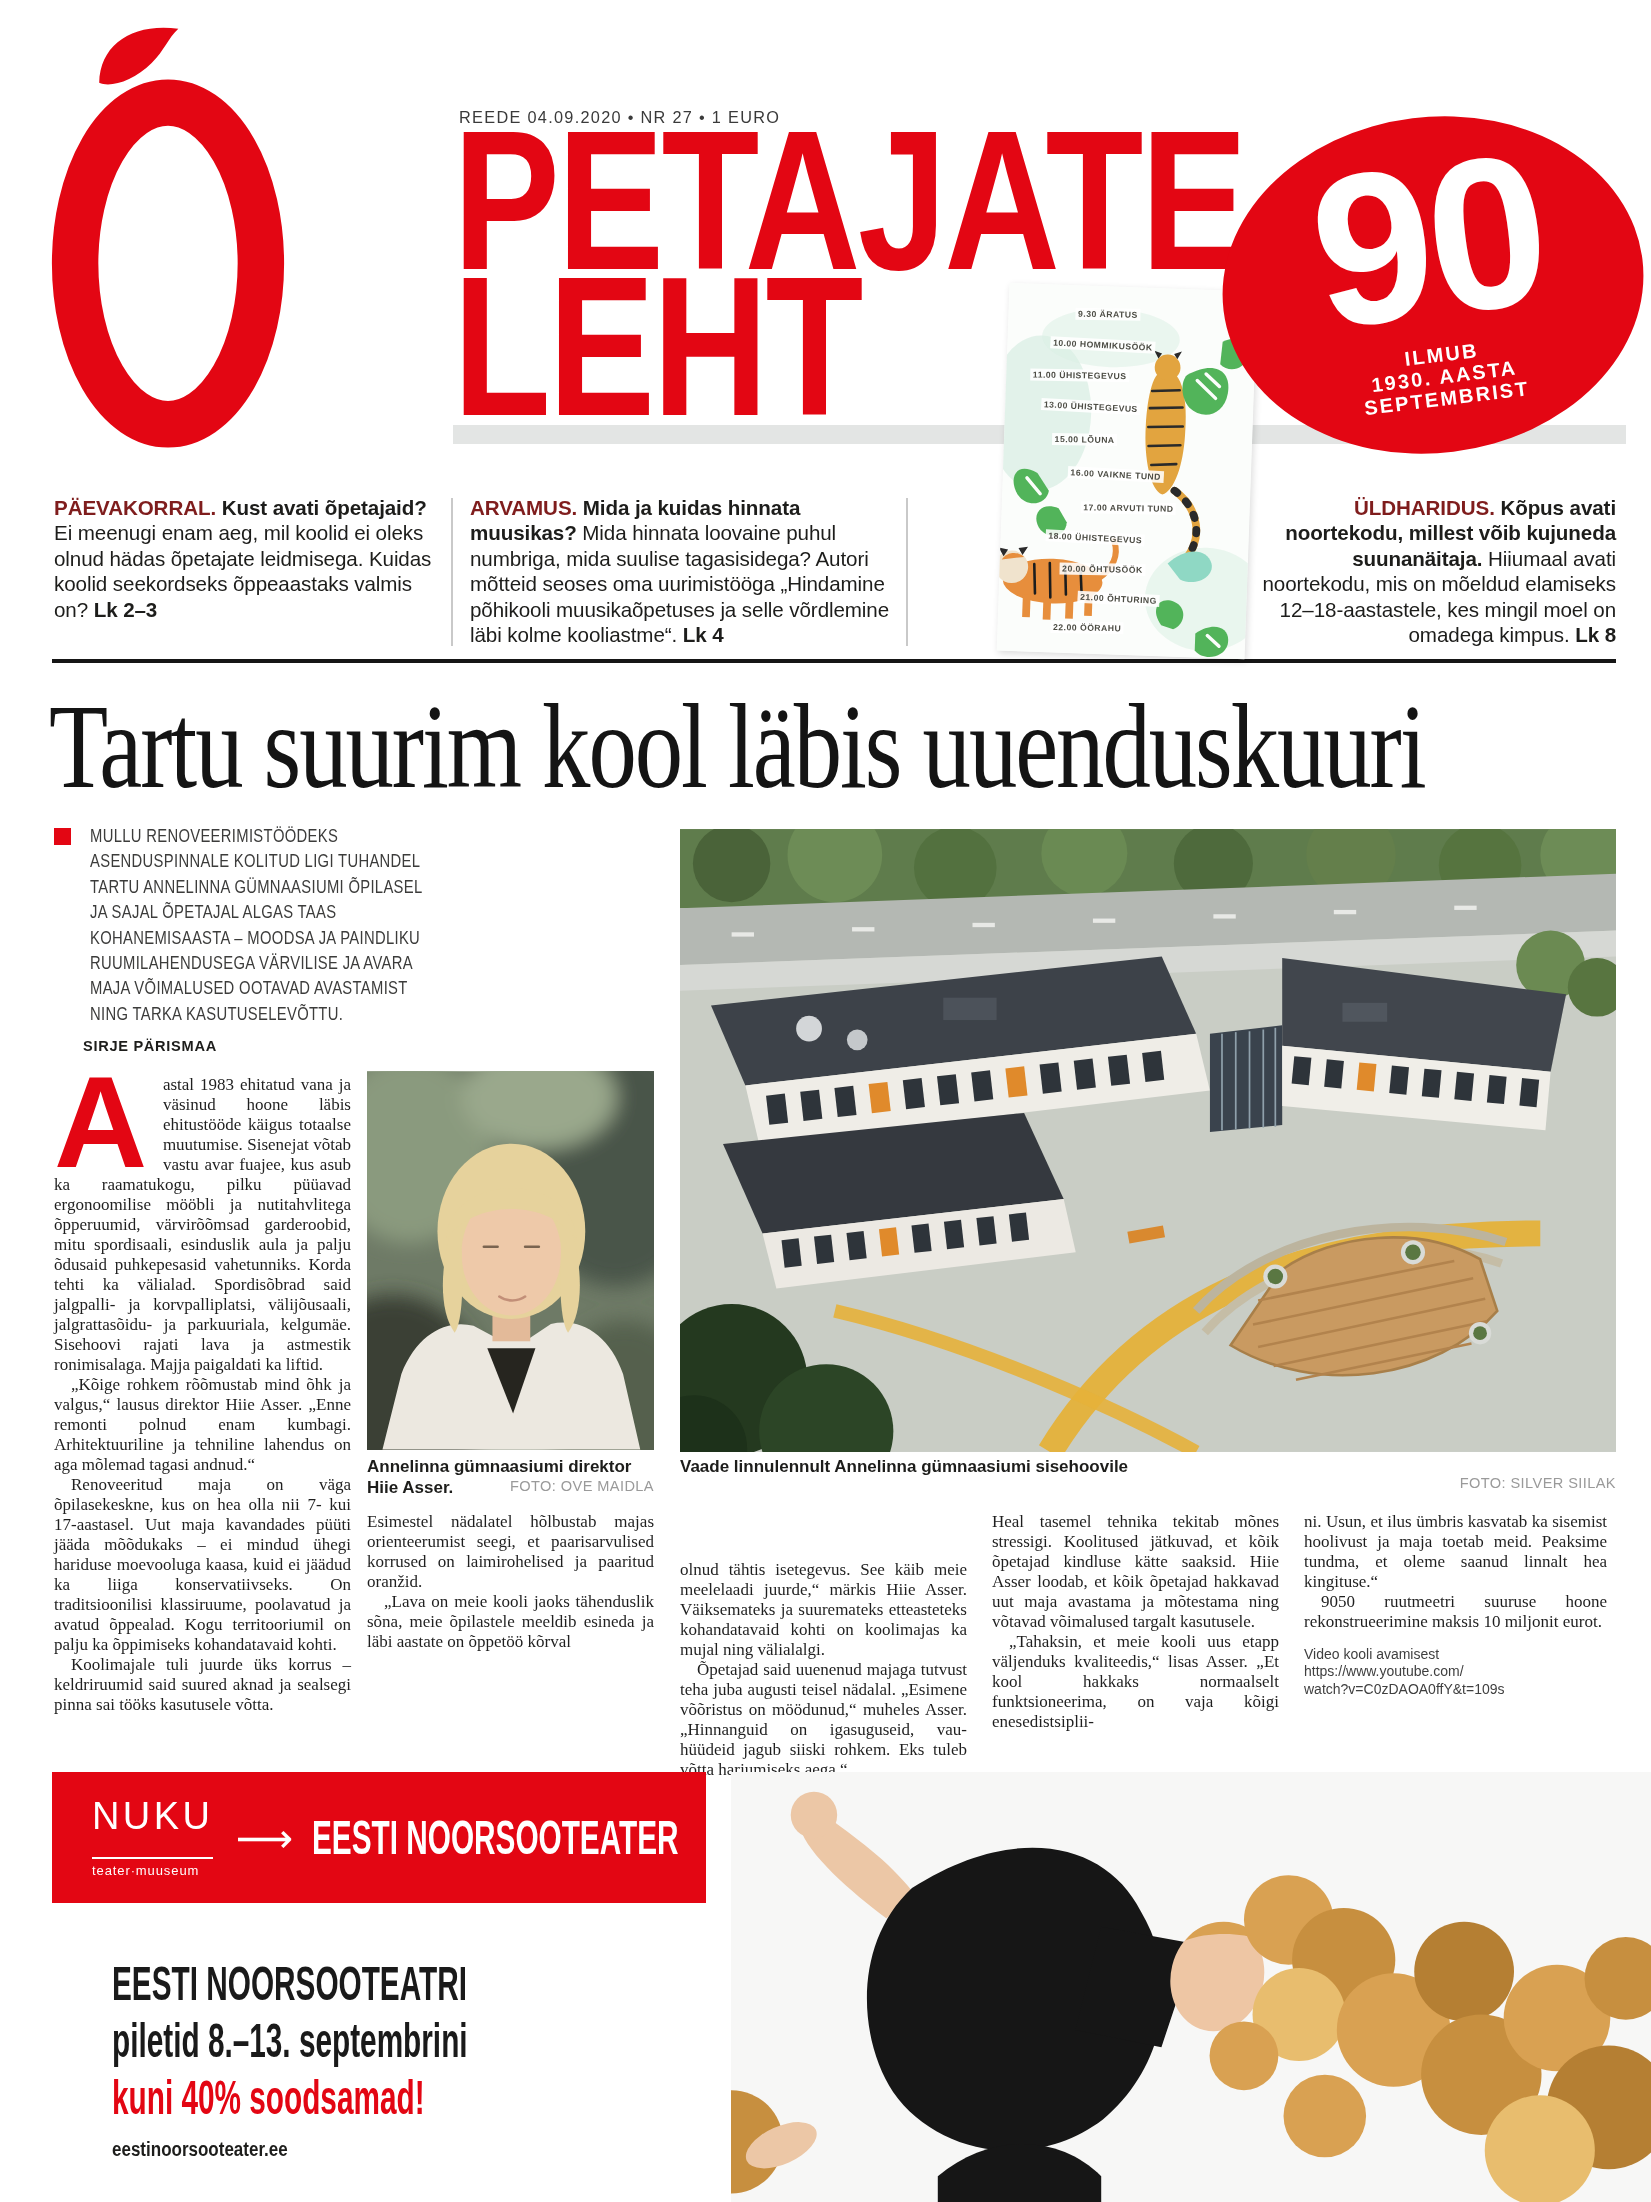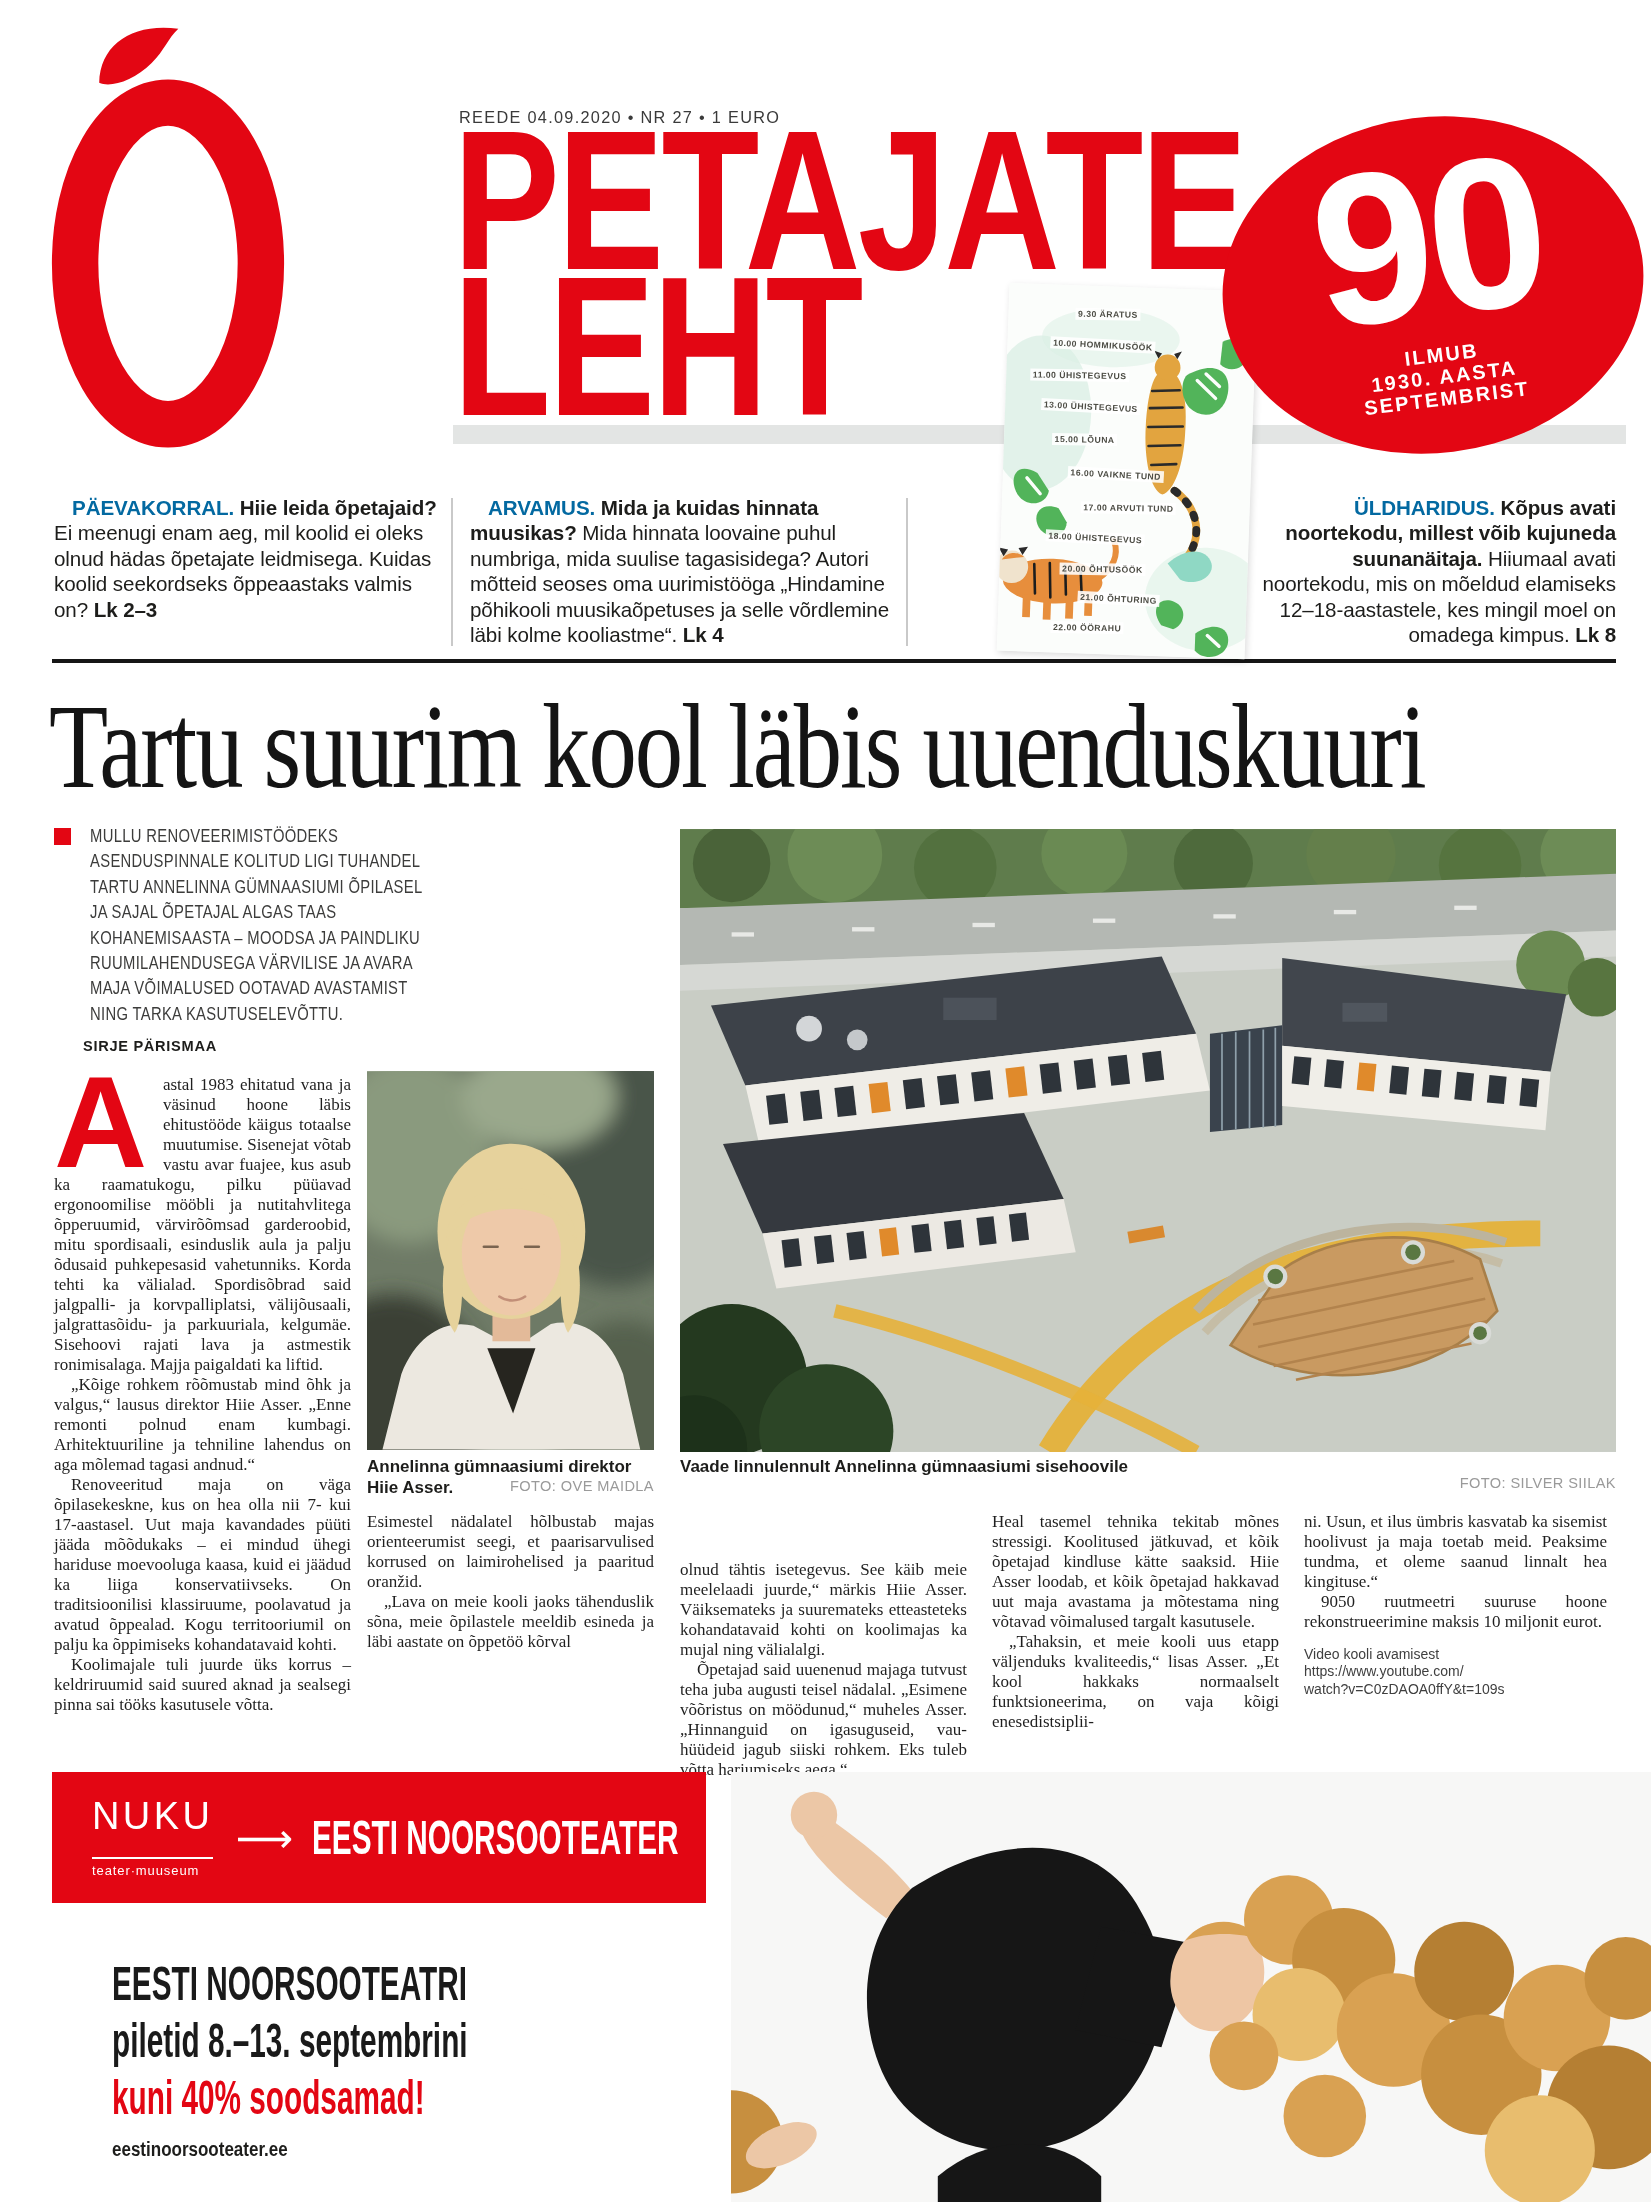--- a/index.html
+++ b/index.html
@@ -23,21 +23,21 @@
 
   
   .sched-card{position:absolute;left:1003px;top:287px;width:248px;height:368px;background:#fcfdfc;
               transform:rotate(2deg);box-shadow:1.7px 2.6px 7.7px rgba(0,0,0,.14);z-index:2;overflow:hidden;}
   .sched-card svg{position:absolute;left:0;top:0;}
   .sched{position:absolute;font-size:8.6px;font-weight:bold;letter-spacing:0.5px;color:#4c4c44;
          background:rgba(255,255,255,.88);padding:0.9px 2.6px;white-space:nowrap;}
 
   
   .teaser{position:absolute;top:495px;font-size:20.6px;line-height:25.4px;color:#1d1d1b;letter-spacing:-0.1px;}
-  .kicker{color:#0369a1;font-weight:bold;margin-left:18px;}
+  .kicker{color:#7f1d1d;font-weight:bold;}
   .intro{font-weight:bold;}
   .pref{font-weight:bold;}
   #teaser1{left:54px;width:389px;}
   #teaser2{left:470px;width:428px;}
   #teaser3{left:1246px;width:370px;text-align:right;}
   .vdiv{position:absolute;width:1.7px;height:148px;top:498px;background:#c9c9c9;}
   #vdiv1{left:451px;} #vdiv2{left:906px;}
   .teaser-rule{position:absolute;left:52px;top:659px;width:1564px;height:4.3px;background:#161616;}
 
   
@@ -176,21 +176,21 @@
     <div class="sched" style="left:65px;top:182px;transform:rotate(1deg);">16.00 VAIKNE TUND</div>
     <div class="sched" style="left:79px;top:215px;transform:rotate(-1deg);">17.00 ARVUTI TUND</div>
     <div class="sched" style="left:45px;top:246px;transform:rotate(1deg);">18.00 ÜHISTEGEVUS</div>
     <div class="sched" style="left:60px;top:277px;transform:rotate(-1deg);">20.00 ÕHTUSÖÖK</div>
     <div class="sched" style="left:79px;top:306px;transform:rotate(1deg);">21.00 ÕHTURING</div>
     <div class="sched" style="left:53px;top:336px;transform:rotate(-1deg);">22.00 ÖÖRAHU</div>
   </div>
 
   <div class="teaser" id="teaser1">
     <span class="kicker">PÄEVAKORRAL. </span>
-    <span class="intro">Hiie leida õpetajaid? </span>
+    <span class="intro">Kust avati õpetajaid? </span>
     <span class="tbody">Ei meenugi enam aeg, mil koolid ei oleks olnud hädas õpetajate leidmisega. Kuidas koolid seekordseks õppeaastaks valmis on? </span>
     <span class="pref">Lk 2–3</span>
   </div>
   <div class="teaser" id="teaser2">
     <span class="kicker">ARVAMUS. </span>
     <span class="intro">Mida ja kuidas hinnata muusikas? </span>
     <span class="tbody">Mida hinnata loovaine puhul numbriga, mida suulise tagasisidega? Autori mõtteid seoses oma uurimistööga „Hindamine põhikooli muusikaõpetuses ja selle võrdlemine läbi kolme kooliastme“. </span>
     <span class="pref">Lk 4</span>
   </div>
   <div class="teaser" id="teaser3">

